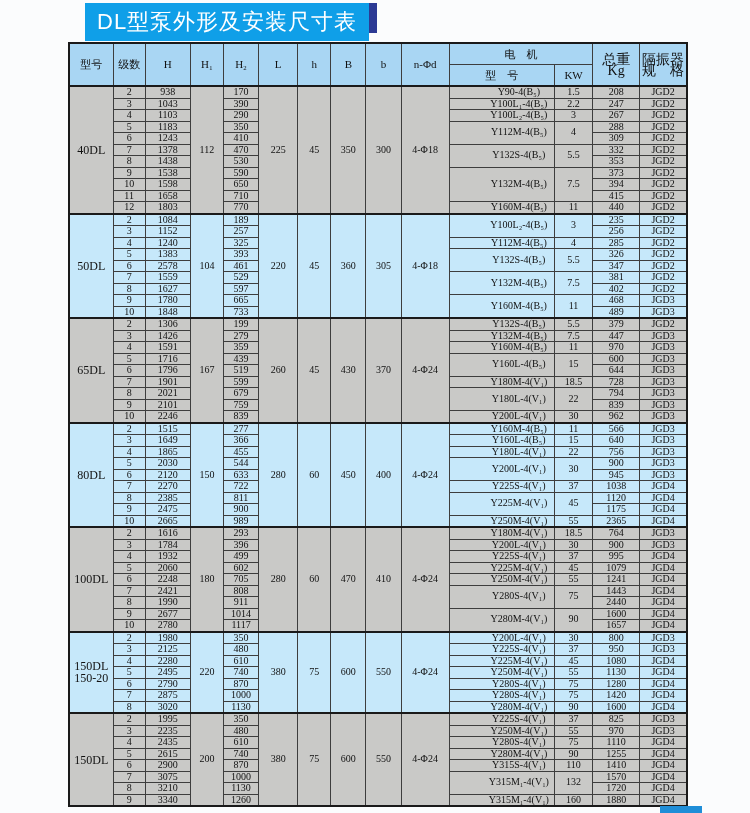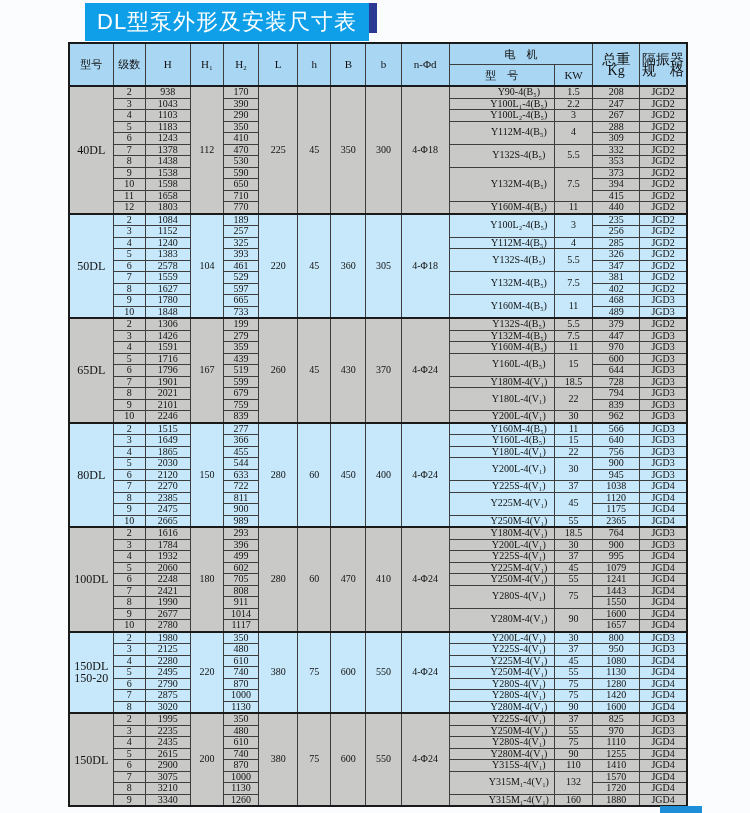--- a/index.html
+++ b/index.html
@@ -511,21 +511,21 @@
         <td>808</td>
         <td rowspan="2" class="motor-cell">Y280S-4(V₁)</td>
         <td rowspan="2">75</td>
         <td>1443</td>
         <td>JGD4</td>
       </tr>
       <tr class="gray">
         <td>8</td>
         <td>1990</td>
         <td>911</td>
-        <td>1550</td>
+        <td>2440</td>
         <td>JGD4</td>
       </tr>
       <tr class="gray">
         <td>9</td>
         <td>2677</td>
         <td>1014</td>
         <td rowspan="2" class="motor-cell">Y280M-4(V₁)</td>
         <td rowspan="2">90</td>
         <td>1600</td>
         <td>JGD4</td>

